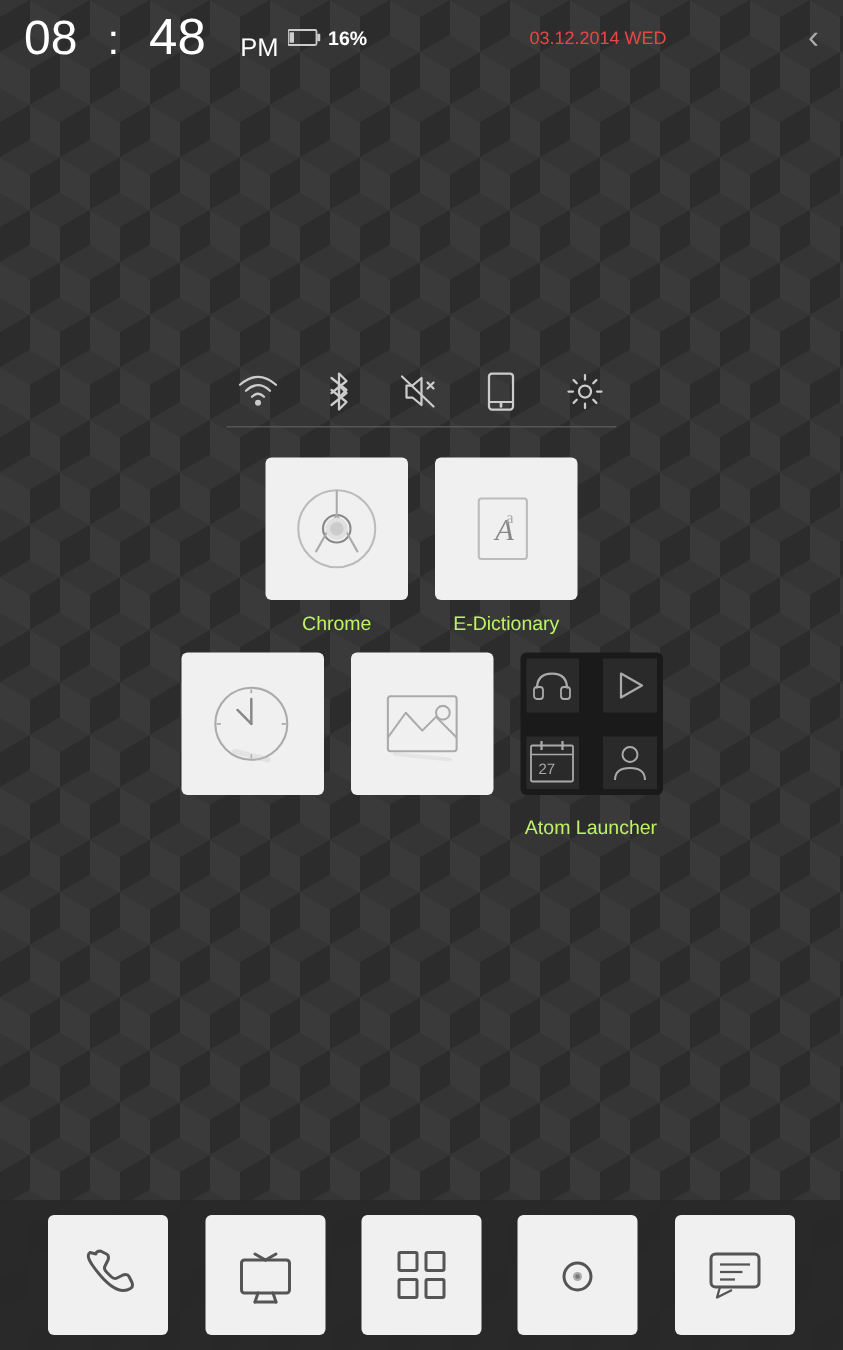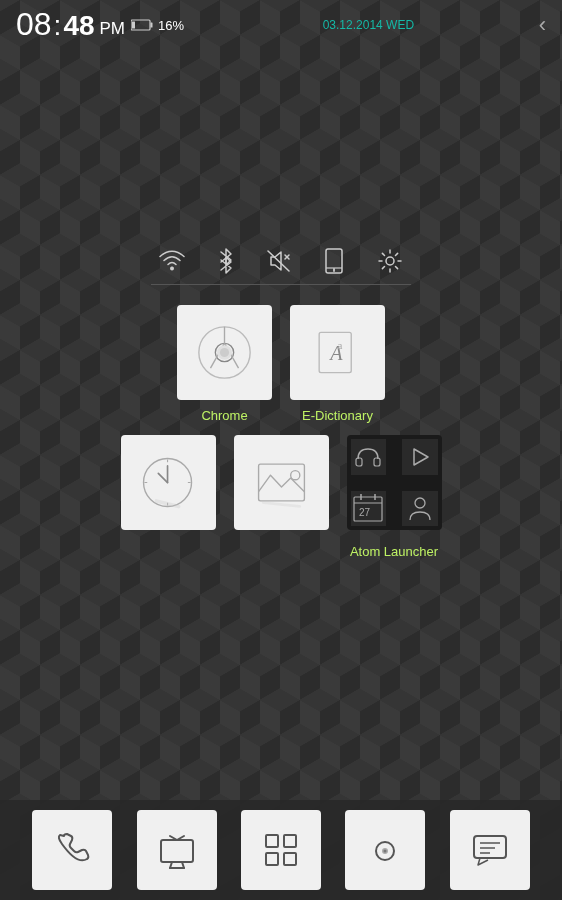--- a/index.html
+++ b/index.html
@@ -43,37 +43,37 @@
     .status-bar {
       display: flex;
       align-items: center;
       padding: 8px 16px;
       height: 50px;
     }
 
     .time-block {
       display: flex;
       align-items: baseline;
-      gap: 2px;
+      gap: 20px;
     }
 
     .time-hours {
       font-size: 32px;
       font-weight: 300;
       line-height: 1;
     }
 
     .time-colon {
       font-size: 28px;
       font-weight: 300;
     }
 
     .time-minutes {
-      font-size: 28px;
-      font-weight: 700;
+      font-size: 34px;
+      font-weight: 400;
     }
 
     .time-ampm {
       font-size: 17px;
       font-weight: 300;
       margin-left: 3px;
       align-self: flex-end;
       margin-bottom: 3px;
     }
 
@@ -96,27 +96,27 @@
       align-items: center;
     }
 
     .battery-svg {
       width: 22px;
       height: 12px;
     }
 
     .battery-pct {
       font-size: 13px;
-      font-weight: 400;
+      font-weight: 700;
     }
 
     .date-text {
       font-size: 12px;
       font-weight: 300;
-      color: #14b8a6;
+      color: #ef4444;
     }
 
     .spacer { flex: 1; }
 
     .back-btn {
       font-size: 22px;
       color: #aaa;
       cursor: pointer;
     }
 

